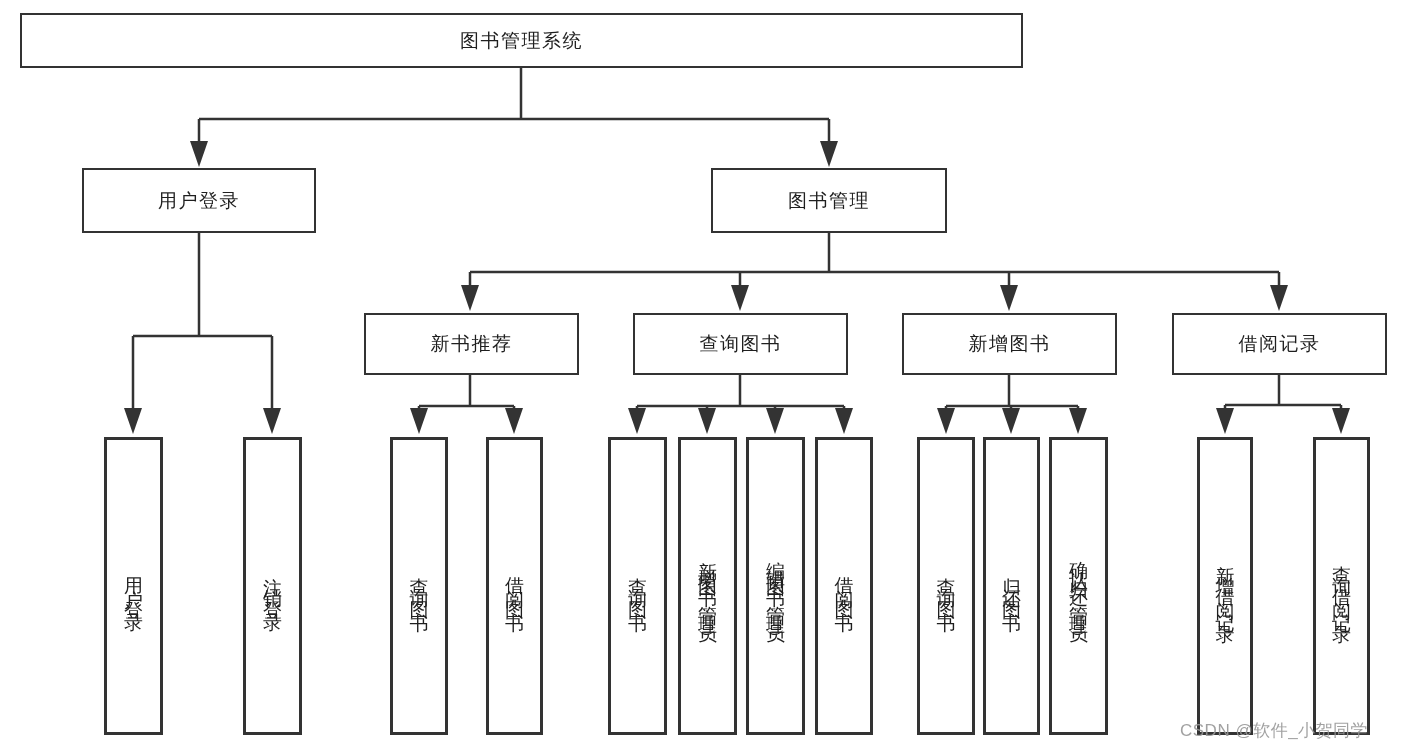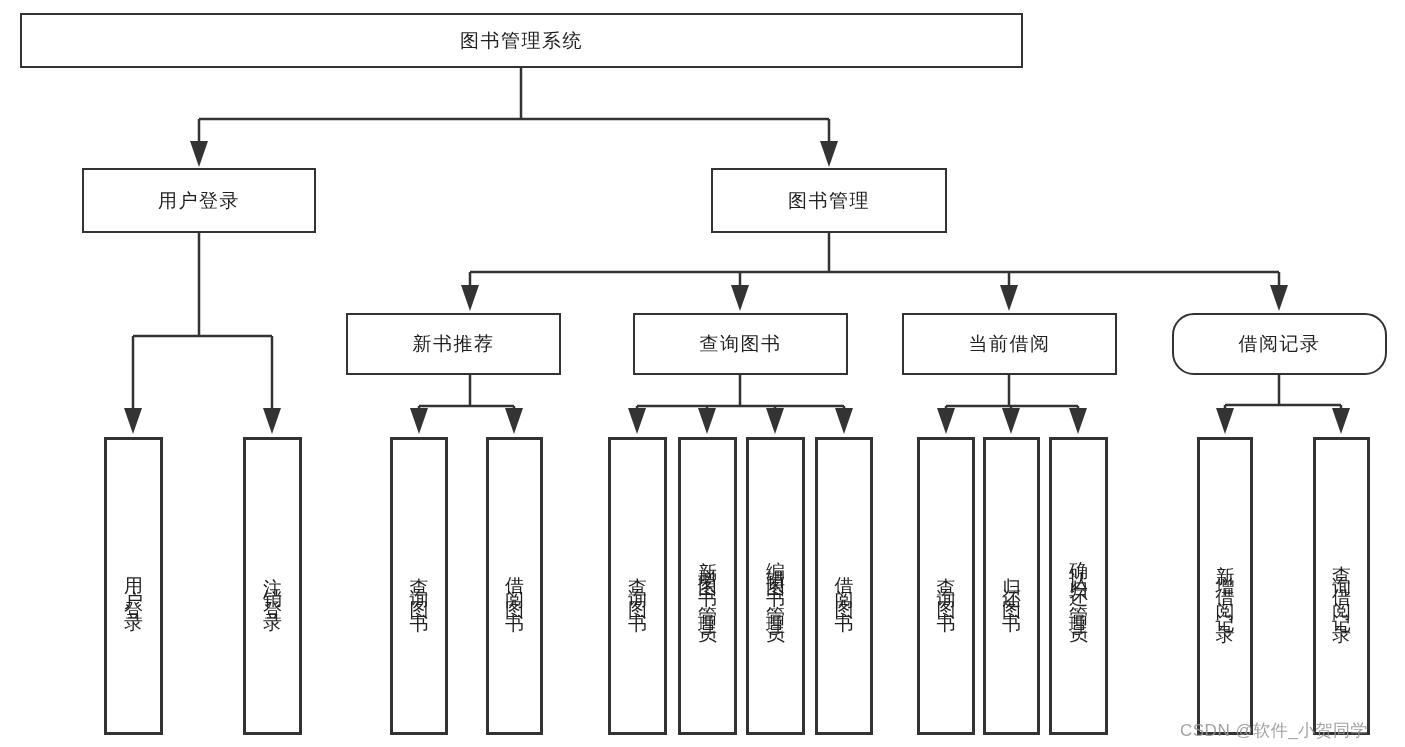--- a/index.html
+++ b/index.html
@@ -12,24 +12,24 @@
   .connectors { position:absolute; left:0; top:0; width:1405px; height:747px; }
   .node {
     position:absolute; background:#ffffff; border:2px solid #333333;
     display:flex; align-items:center; justify-content:center;
     font-size:19px; color:#1f1f1f; letter-spacing:1.5px; white-space:nowrap;
   }
   .root  { left:20px;  top:13px;  width:1003px; height:55px; }
   .l2a   { left:82px;  top:168px; width:234px;  height:65px; }
   .l2b   { left:711px; top:168px; width:236px;  height:65px;text-align:center; }
   .l3    { top:313px; height:62px; width:215px; }
-  .l3-1  { left:346px; }
+  .l3-1  { left:364px; }
   .l3-2  { left:633px; }
   .l3-3  { left:902px; }
-  .l3-4  { left:1172px;border-radius:22px; }
+  .l3-4  { left:1172px; }
   .leaf {
     position:absolute; top:437px; height:298px; background:#ffffff;
     border:3px solid #333333; display:flex; align-items:center; justify-content:center;
     writing-mode:vertical-rl; font-size:19px; color:#1f1f1f; letter-spacing:12px;
     white-space:nowrap;
   }
   .tight { letter-spacing:9px; }
   .leaf-a1 { left:104px;  width:59px; }
   .leaf-a2 { left:243px;  width:59px; }
   .leaf-b1 { left:390px;  width:58px; }
@@ -89,21 +89,21 @@
     <polygon points="1332,408 1350,408 1341,434" fill="#333333" stroke="none"></polygon>
   </svg>
 
   <div class="node root">图书管理系统</div>
 
   <div class="node l2a">用户登录</div>
   <div class="node l2b">图书管理</div>
 
   <div class="node l3 l3-1">新书推荐</div>
   <div class="node l3 l3-2">查询图书</div>
-  <div class="node l3 l3-3">当前借阅</div>
+  <div class="node l3 l3-3">新增图书</div>
   <div class="node l3 l3-4">借阅记录</div>
 
   <div class="leaf leaf-a1">用户登录</div>
   <div class="leaf leaf-a2">注销登录</div>
 
   <div class="leaf leaf-b1">查询图书</div>
   <div class="leaf leaf-b2">借阅图书</div>
 
   <div class="leaf leaf-c1">查询图书</div>
   <div class="leaf leaf-c2 tight">新增图书（管理员）</div>

